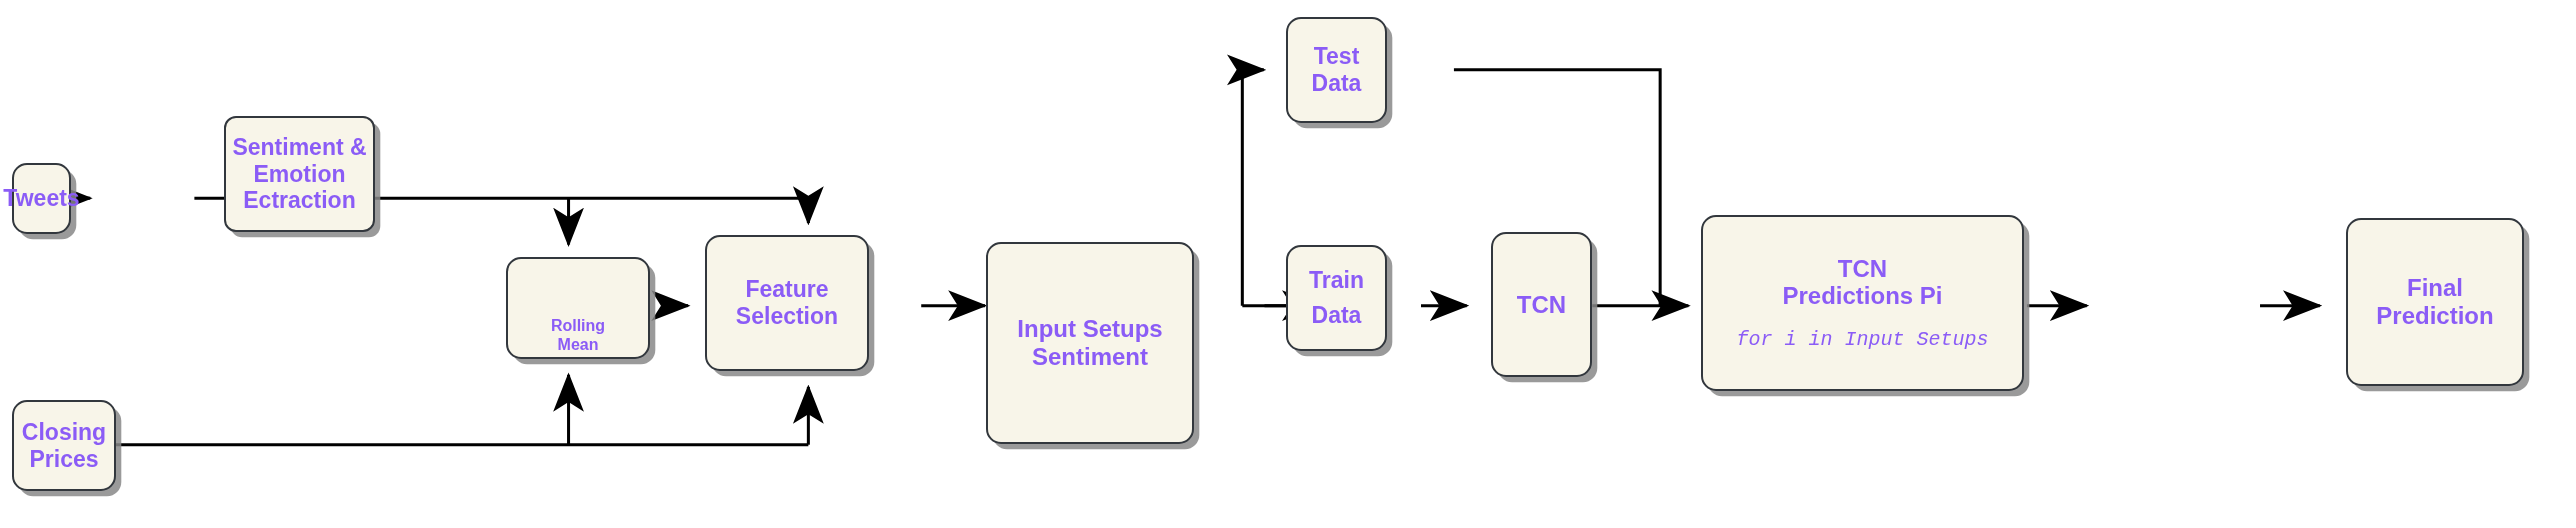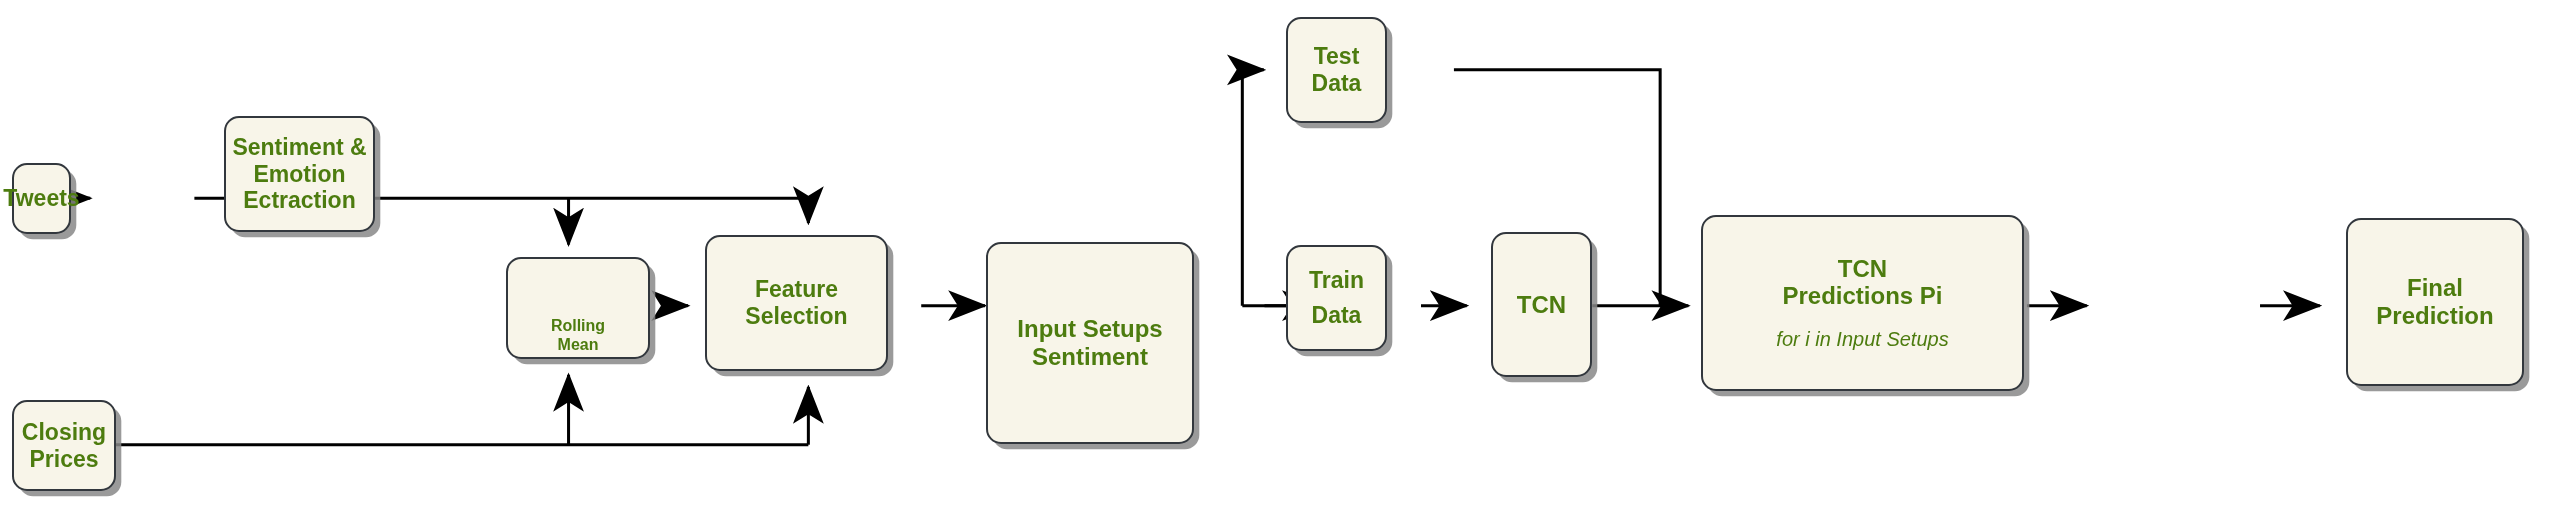--- a/index.html
+++ b/index.html
@@ -31,38 +31,39 @@
     box-sizing: border-box;
     background: #f8f5e9;
     border: 2.7px solid #32373d;
     border-radius: 15px;
     box-shadow: 6px 6px 0px -0.7px rgba(136,136,136,0.85);
     display: flex;
     flex-direction: column;
     align-items: center;
     justify-content: center;
     text-align: center;
-    color: #4d7c0f;
+    color: #8b5cf6;
     font-weight: bold;
     line-height: 1.16;
     padding: 2.7px 6.7px;
     z-index: 5;
   }
   .node .ln {
     display: block;
     white-space: nowrap;
   }
   .node .ital {
   }
   .node .sub {
     display: block;
     font-style: italic;
     font-weight: normal;
     white-space: nowrap;
     margin-top: 18px;
+    font-family: Liberation Mono, monospace;
   }
 </style>
 </head>
 <body>
 
 <div id="canvas">
 
   <svg id="edge-layer" viewBox="0 0 3832 786" width="2576" height="528" xmlns="http://www.w3.org/2000/svg">
     <defs>
       <marker id="ah" markerWidth="13" markerHeight="11" refX="12.2" refY="5.5" orient="auto" markerUnits="strokeWidth">
@@ -99,37 +100,37 @@
       <path d="M 3016,455 L 3105,455" marker-end="url(#ah)"></path>
 
       <path d="M 3363,455 L 3452,455" marker-end="url(#ah)"></path>
     </g>
   </svg>
 
   <div class="node" style="left:12px; top:163px; width:59px; height:71px; font-size:23px;">
     <span class="ln">Tweets</span>
   </div>
 
-  <div class="node" style="left:224px; top:116px; width:151px; height:116px; font-size:23px;">
+  <div class="node" style="left:224px; top:116px; width:151px; height:116px; font-size:23px;border-radius:12px;">
     <span class="ln">Sentiment &amp;</span>
     <span class="ln">Emotion</span>
     <span class="ln">Ectraction</span>
   </div>
 
   <div class="node" style="left:12px; top:400px; width:104px; height:91px; font-size:23px;">
     <span class="ln">Closing</span>
     <span class="ln">Prices</span>
   </div>
 
   <div class="node" style="left:506px; top:257px; width:144px; height:102px; font-size:16px;justify-content:flex-end;">
     <span class="ln">Rolling</span>
     <span class="ln">Mean</span>
   </div>
 
-  <div class="node" style="left:705px; top:235px; width:183px; height:136px; font-size:23px;">
+  <div class="node" style="left:705px; top:235px; width:164px; height:136px; font-size:23px;">
     <span class="ln">Feature</span>
     <span class="ln">Selection</span>
   </div>
 
   <div class="node" style="left:986px; top:202px; width:208px; height:202px; font-size:24px;margin-top:40px;">
     <span class="ln">Input Setups</span>
     <span class="ln">Sentiment</span>
   </div>
 
   <div class="node" style="left:1286px; top:17px; width:101px; height:106px; font-size:23px;">

